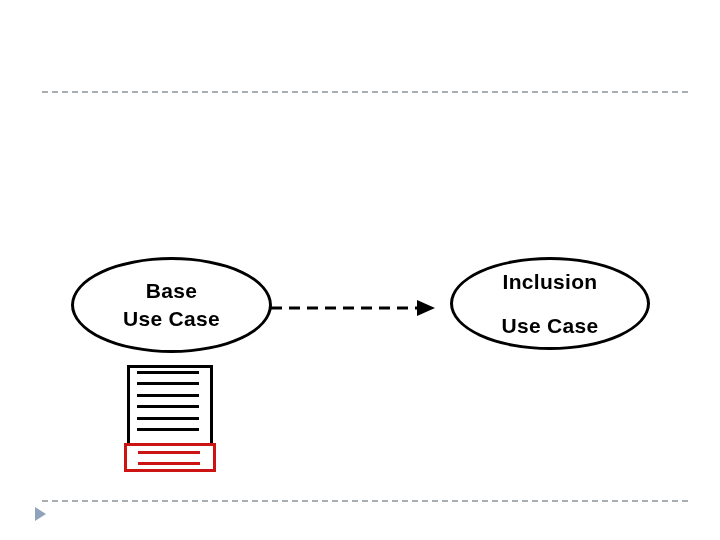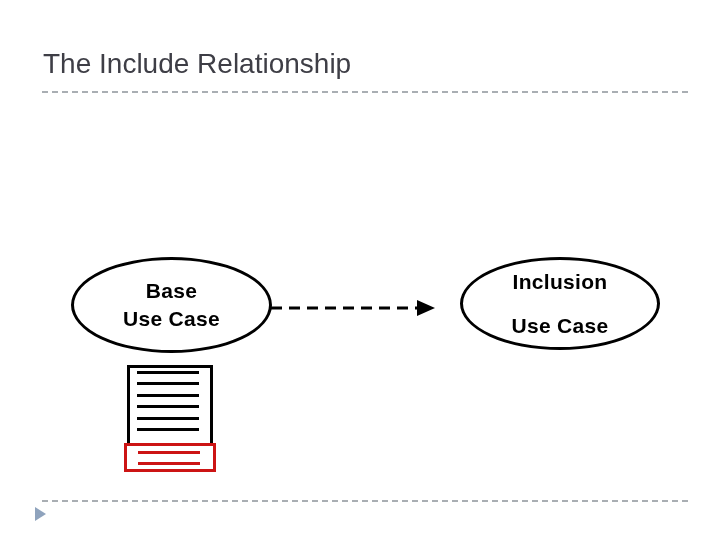--- a/index.html
+++ b/index.html
@@ -56,21 +56,21 @@
     letter-spacing: 0.3px;
     color: #000;
   }
   .uml-ellipse.base {
     left: 71px;
     top: 257px;
     width: 201px;
     height: 96px;
   }
   .uml-ellipse.inclusion {
-    left: 460px;
+    left: 450px;
     top: 257px;
     width: 200px;
     height: 93px;
     gap: 16px;
   }
 
   .include-arrow {
     position: absolute;
     left: 268px;
     top: 295px;
@@ -145,21 +145,20 @@
     border-left: 11px solid var(--footer-triangle, #8fa3bd);
     border-top: 7px solid transparent;
     border-bottom: 7px solid transparent;
   }
 </style>
 </head>
 <body>
 
 <div class="slide">
 
-  <div class="slide-title">The Include Relationship</div>
 
   <div class="separator top"></div>
 
   <div class="uml-ellipse base">
     <span>Base</span>
     <span>Use Case</span>
   </div>
 
 
   <svg class="include-arrow" width="172" height="26">

